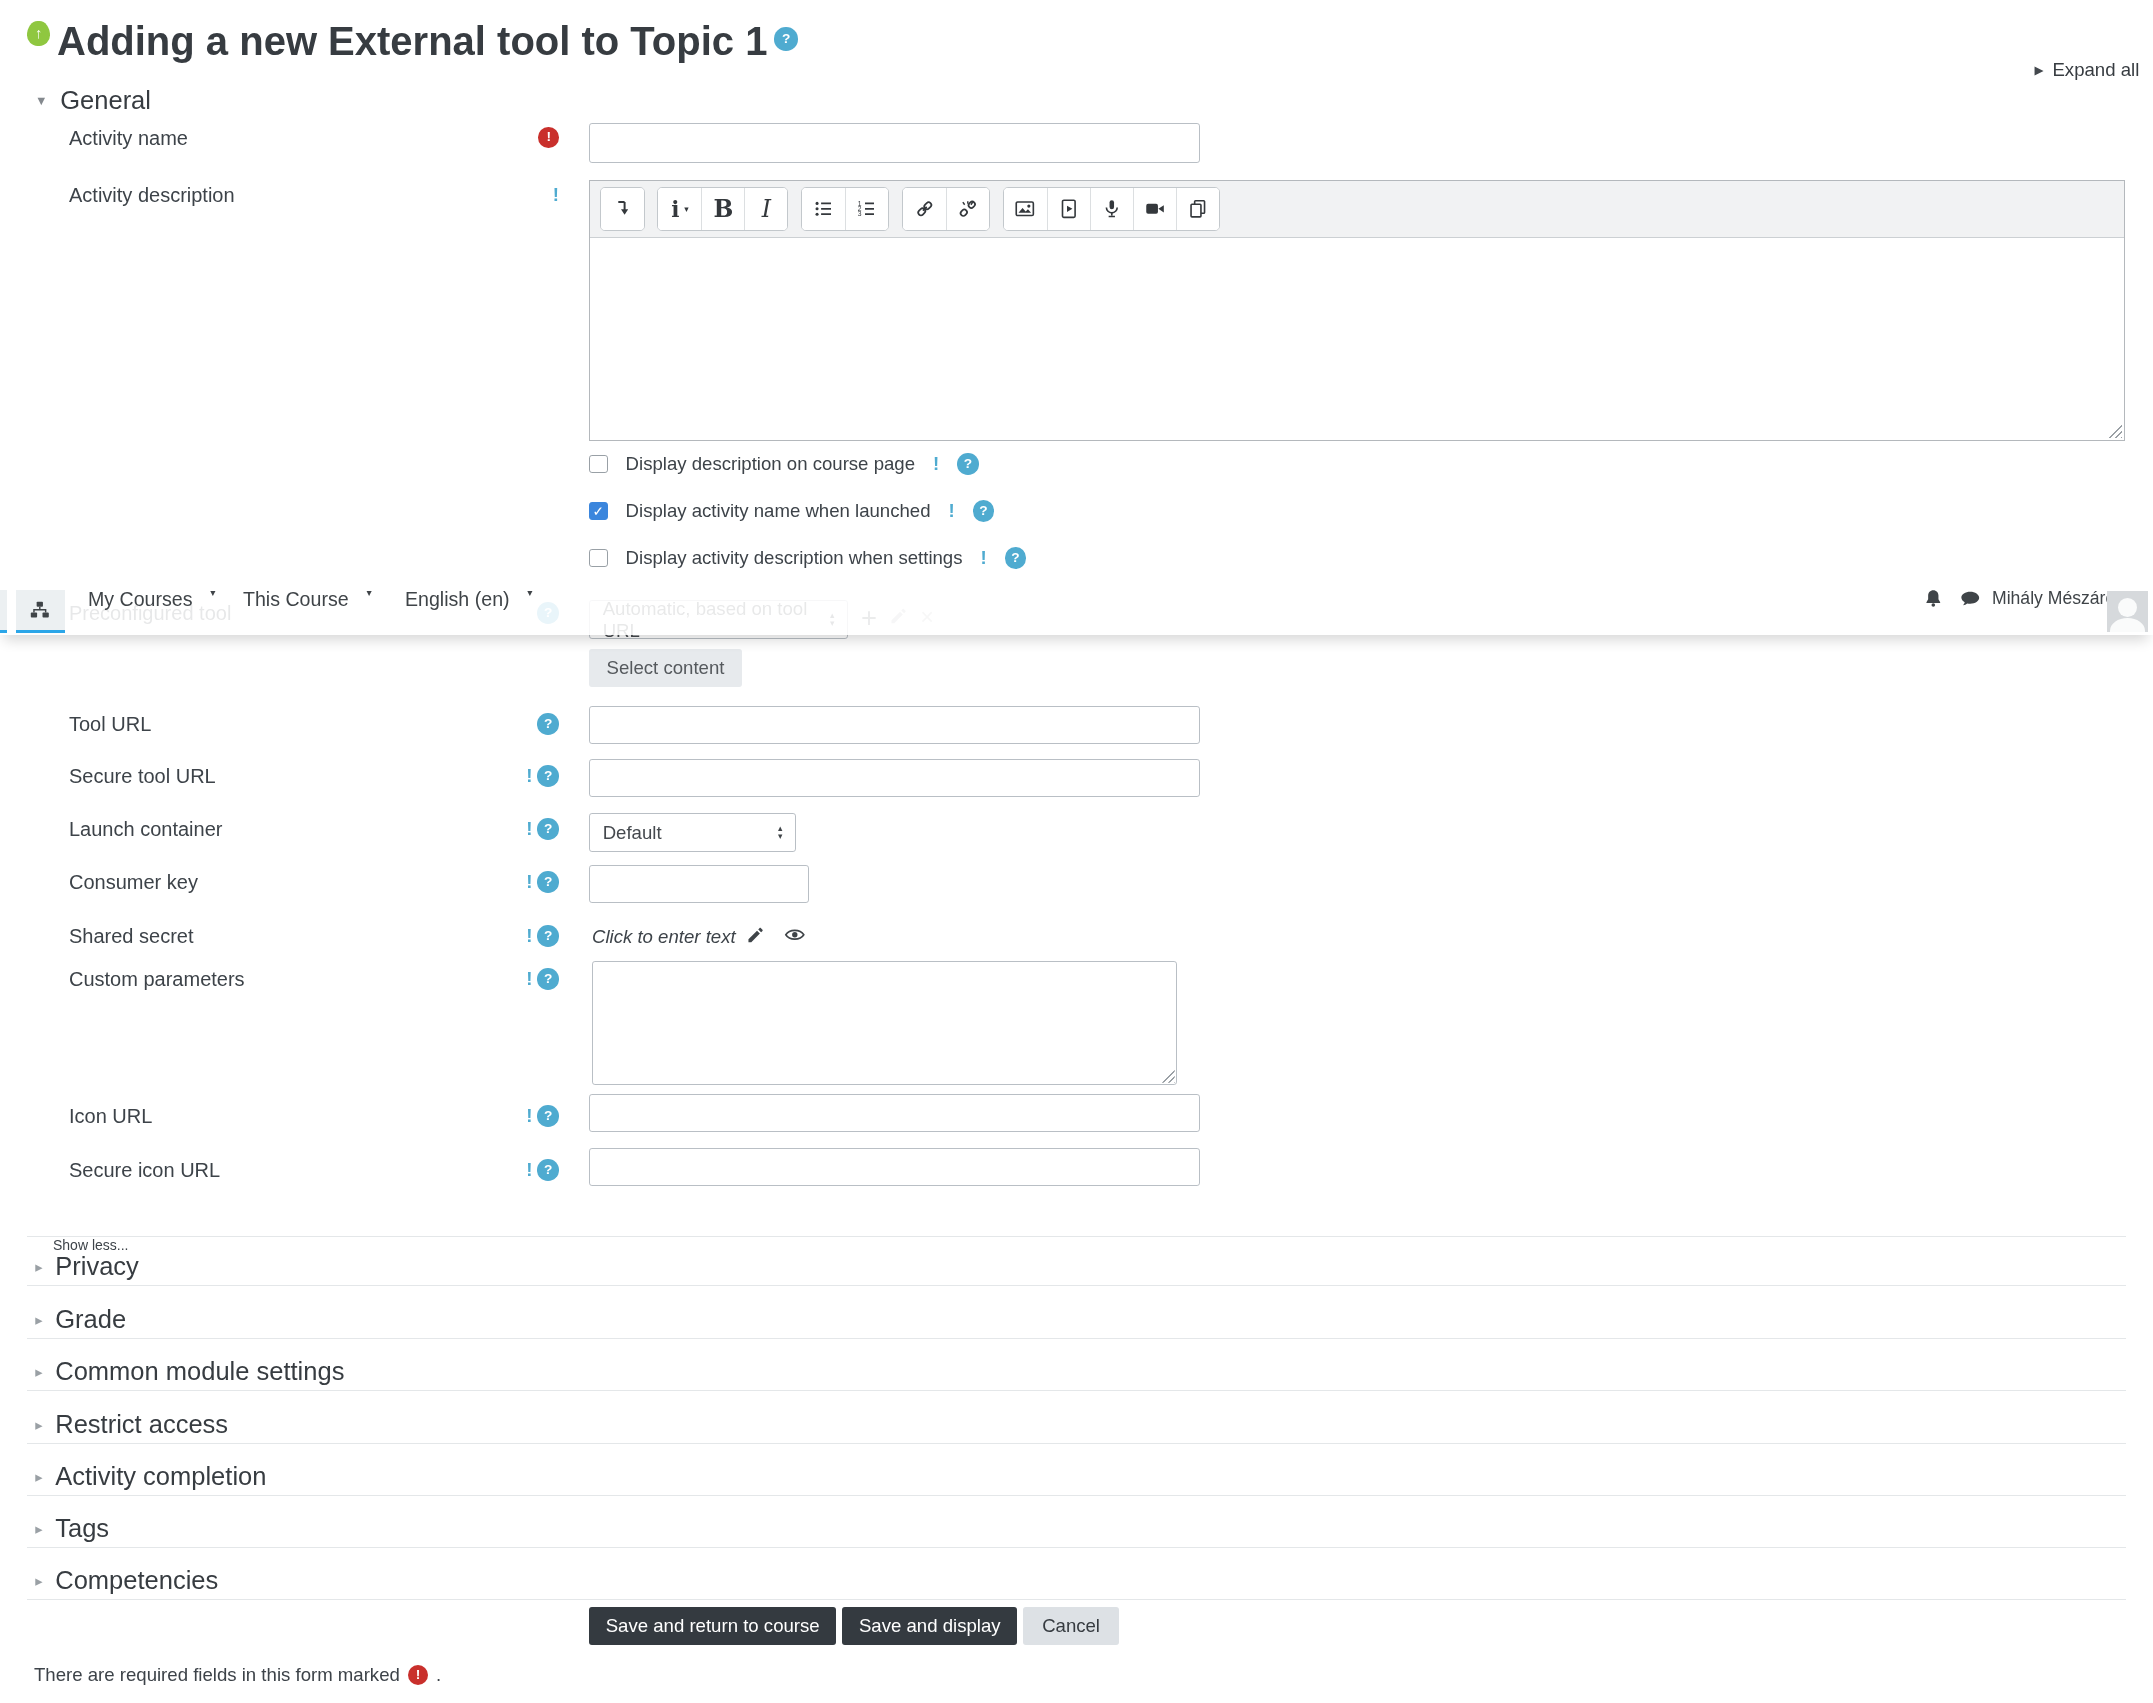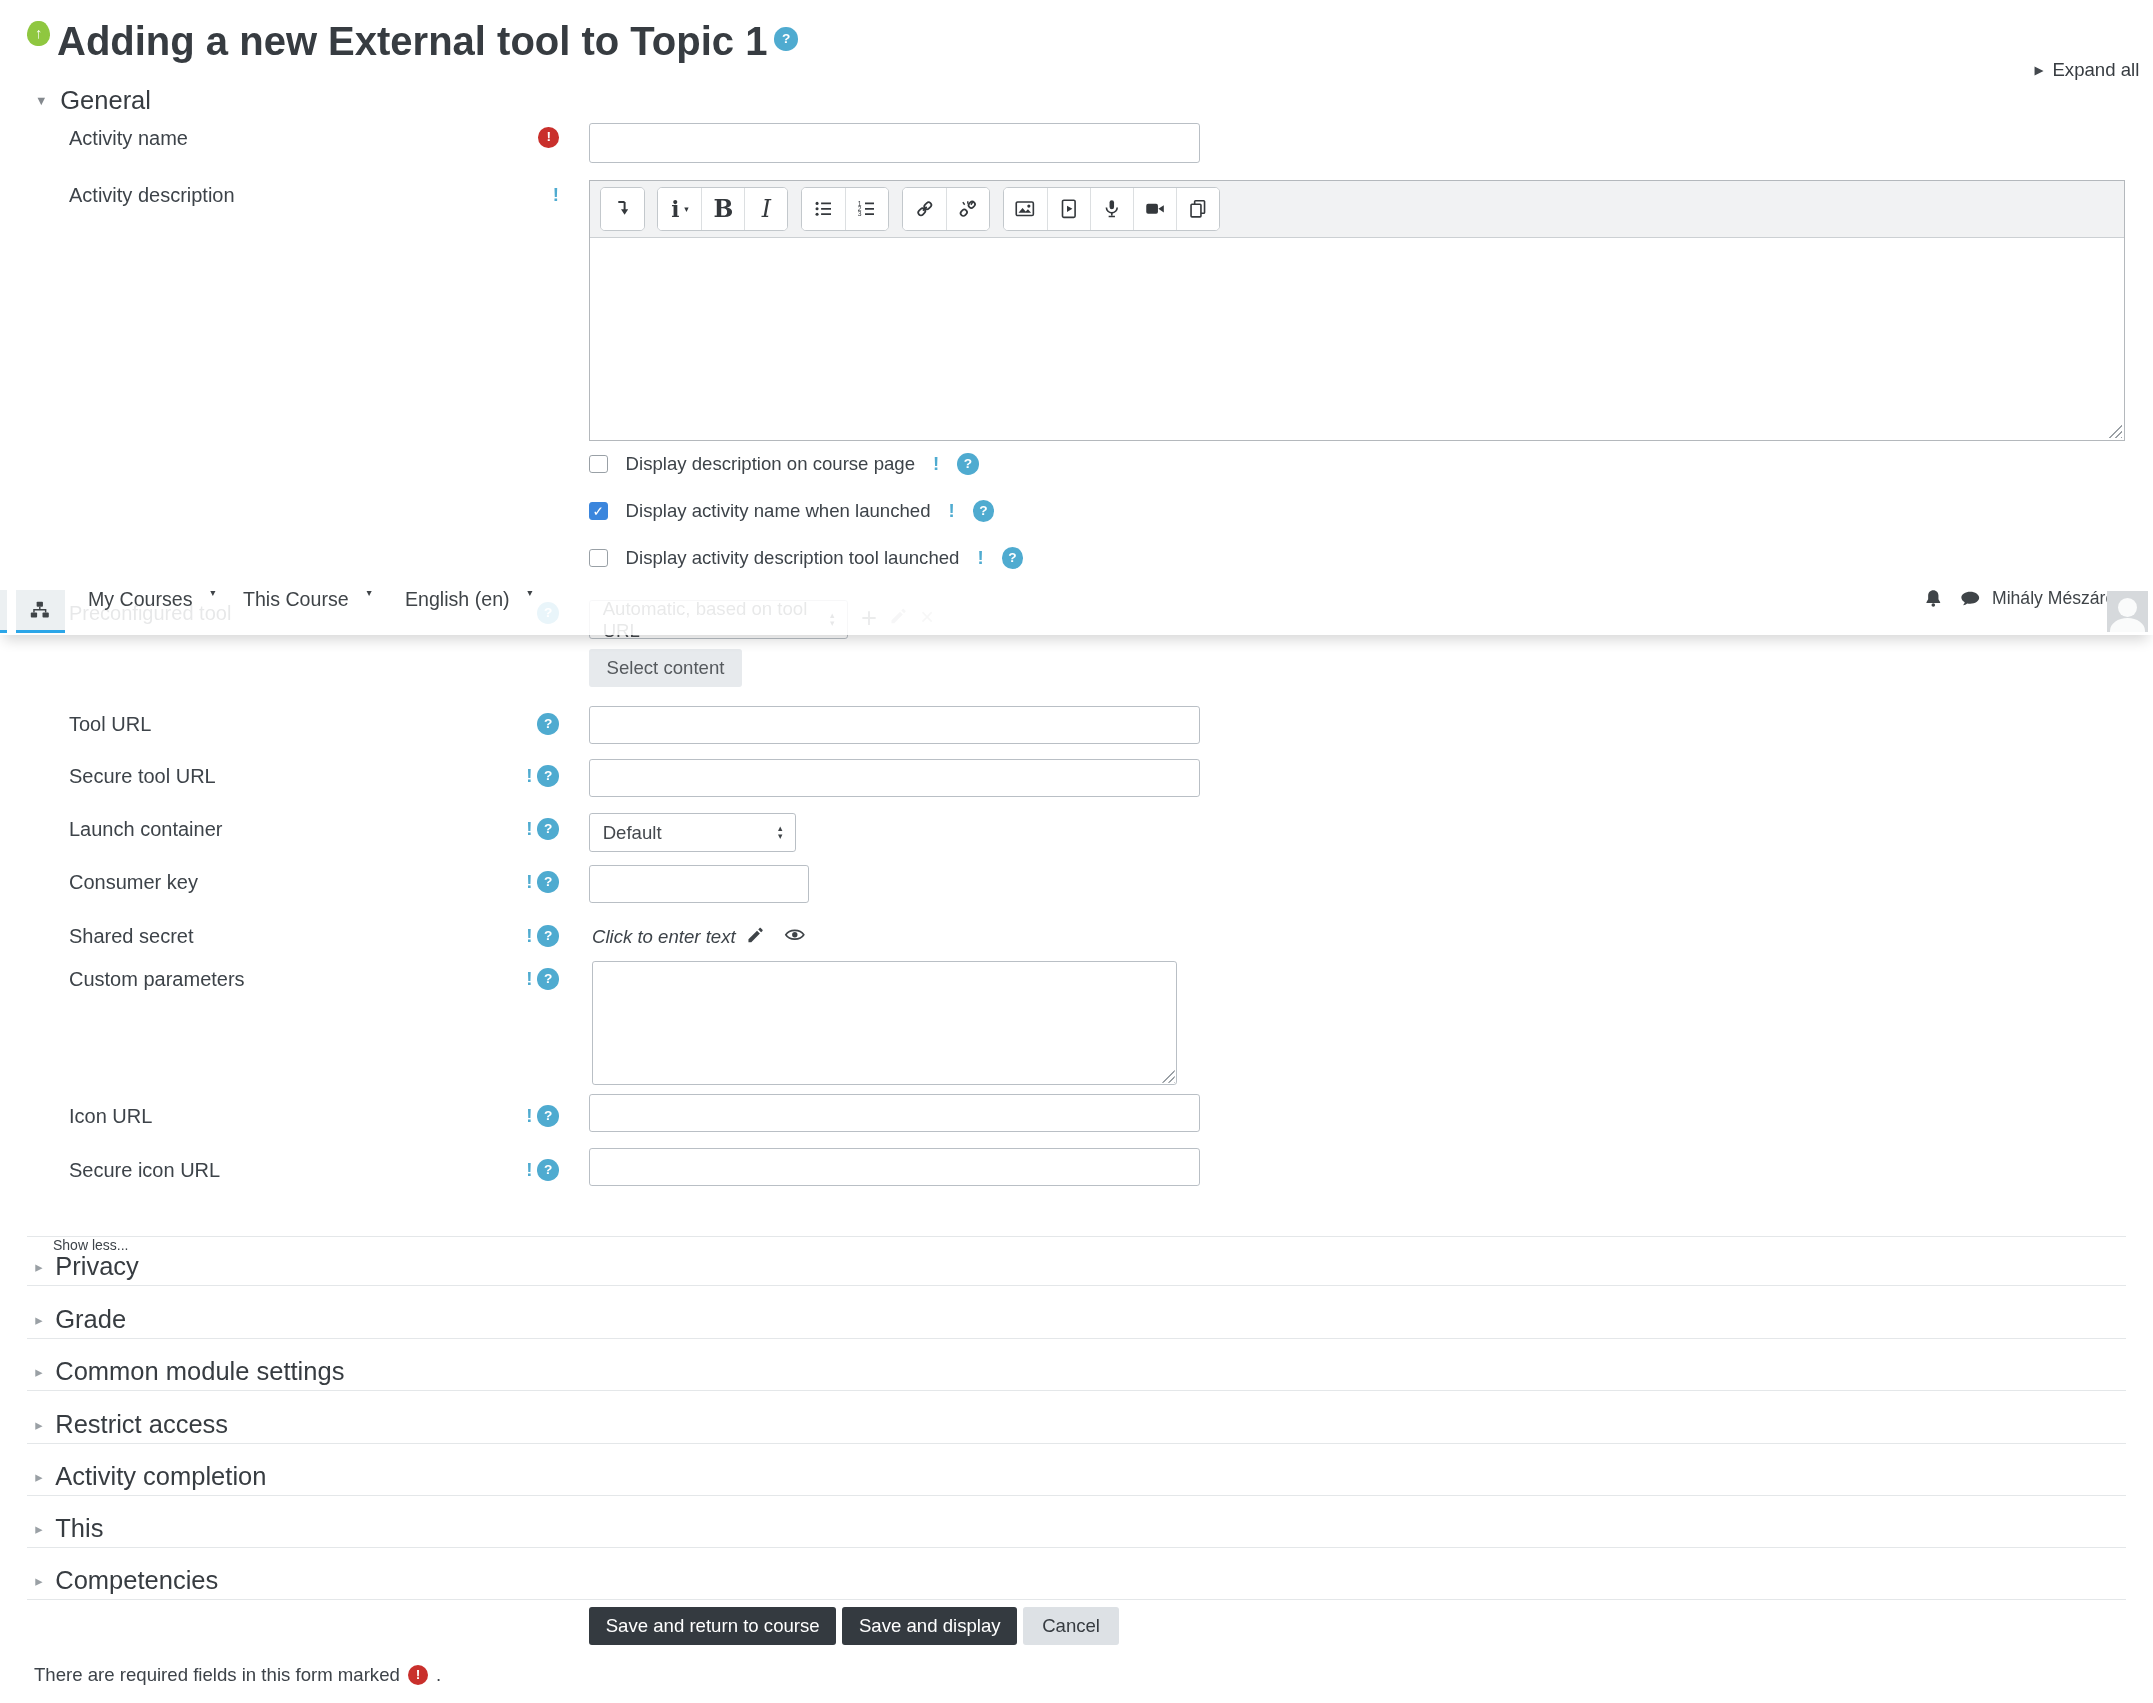--- a/index.html
+++ b/index.html
@@ -215,21 +215,21 @@
   <span class="help">?</span>
 </div>
 <div class="cbrow" style="left:589px;top:500px">
   <span class="cb on">✓</span>
   <span>Display activity name when launched</span>
   <span class="adv">!</span>
   <span class="help">?</span>
 </div>
 <div class="cbrow" style="left:589px;top:547px">
   <span class="cb"></span>
-  <span>Display activity description tool launched</span>
+  <span>Display activity description when settings</span>
   <span class="adv">!</span>
   <span class="help">?</span>
 </div>
 
 <div class="abs lblrow" style="left:69px;top:602px;z-index:1">
   <span class="lbl">Preconfigured tool</span>
   <span class="icl">
       <span class="help">?</span>
     </span>
 </div>
@@ -405,21 +405,21 @@
 <div class="abs sect-closed" style="left:27.4px;top:1405px;width:2099px">
   <span class="car">▸</span>
     <h2>Restrict access</h2>
 </div>
 <div class="abs sect-closed" style="left:27.4px;top:1457px;width:2099px">
   <span class="car">▸</span>
     <h2>Activity completion</h2>
 </div>
 <div class="abs sect-closed" style="left:27.4px;top:1509px;width:2099px">
   <span class="car">▸</span>
-    <h2>This</h2>
+    <h2>Tags</h2>
 </div>
 <div class="abs sect-closed" style="left:27.4px;top:1561px;width:2099px">
   <span class="car">▸</span>
     <h2>Competencies</h2>
 </div>
 
 <div class="abs" style="left:589px;top:1607px;display:flex;gap:5.9px">
   <button class="btn-dark">Save and return to course</button>
   <button class="btn-dark">Save and display</button>
   <button class="btn-light">Cancel</button>

